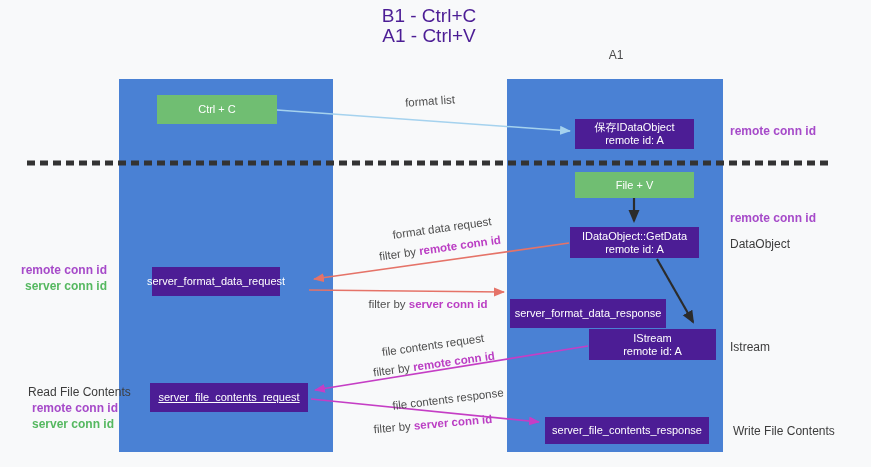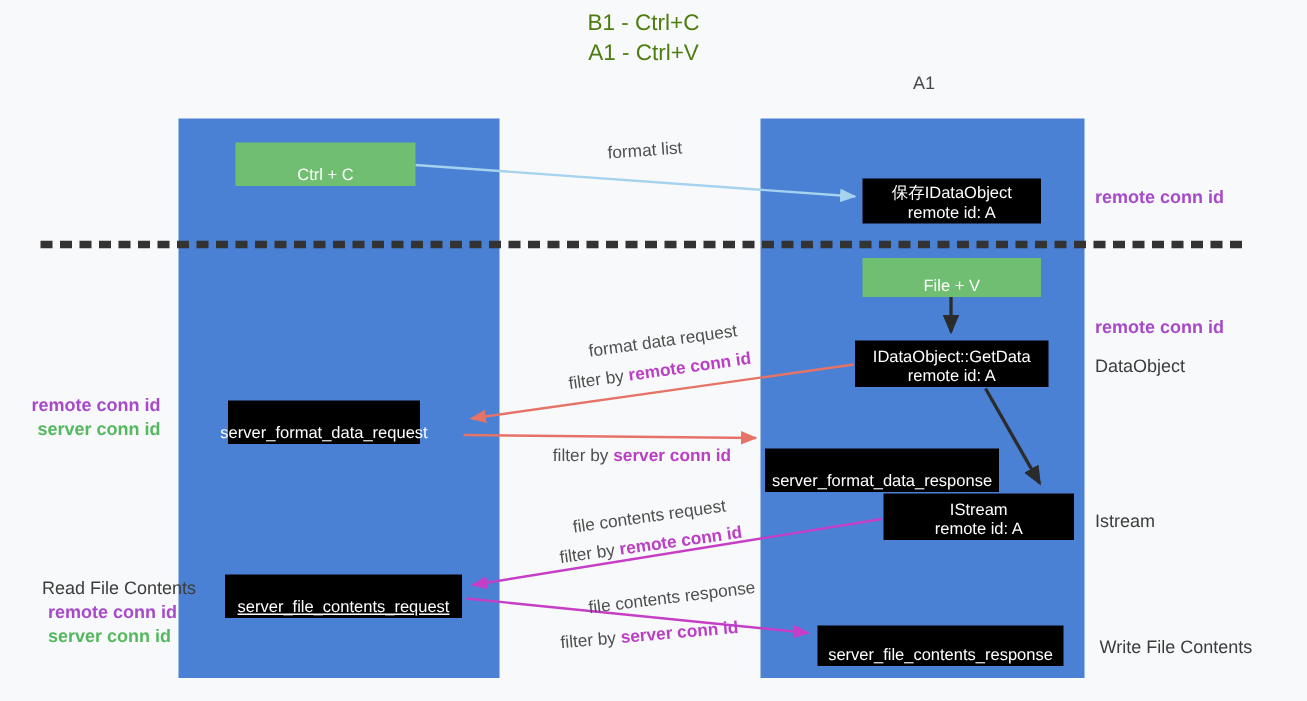--- a/index.html
+++ b/index.html
@@ -6,26 +6,26 @@
   #stage{
     position:relative;width:871px;height:467px;overflow:hidden;
     background:#f8f9fa;
     font-family:"Liberation Sans","DejaVu Sans",sans-serif;
     color:#3c3c3c;
   }
   .abs{position:absolute;}
   .center{text-align:center;}
   .lane{position:absolute;background:#4a81d4;}
   .node{
-    position:absolute;display:flex;flex-direction:column;justify-content:flex-end;
+    position:absolute;display:flex;flex-direction:column;justify-content:center;
     align-items:center;color:#ffffff;font-size:11px;line-height:13px;
   }
-  .node.orange{background:#000000;}
+  .node.orange{background:#4c1d95;}
   .node.green{background:#70be72;}
-  .title{font-size:15px;line-height:20px;color:#4d7c0f;}
+  .title{font-size:19px;line-height:20px;color:#4c1d95;}
   .lanehdr{font-size:12px;line-height:15px;color:#4a4a4a;}
   .flowlbl{font-size:11.5px;color:#4f4f4f;white-space:nowrap;}
   .rot8{transform:rotate(-8deg);}
   .rot7{transform:rotate(-7deg);}
   .rot5{transform:rotate(-5deg);}
   .rot4{transform:rotate(-4deg);}
   .purple{color:#a64ac9;font-weight:bold;}
   .mag{color:#bb3fc4;font-weight:bold;}
   .greenlbl{color:#55b860;font-weight:bold;}
   .sidelbl{font-size:12px;line-height:14px;white-space:nowrap;}

